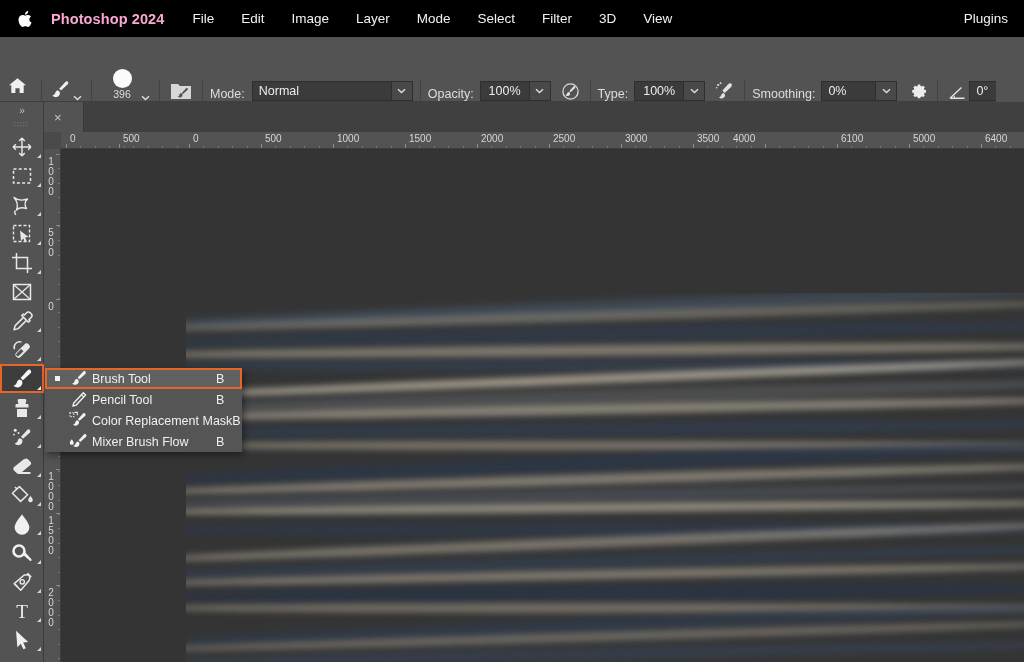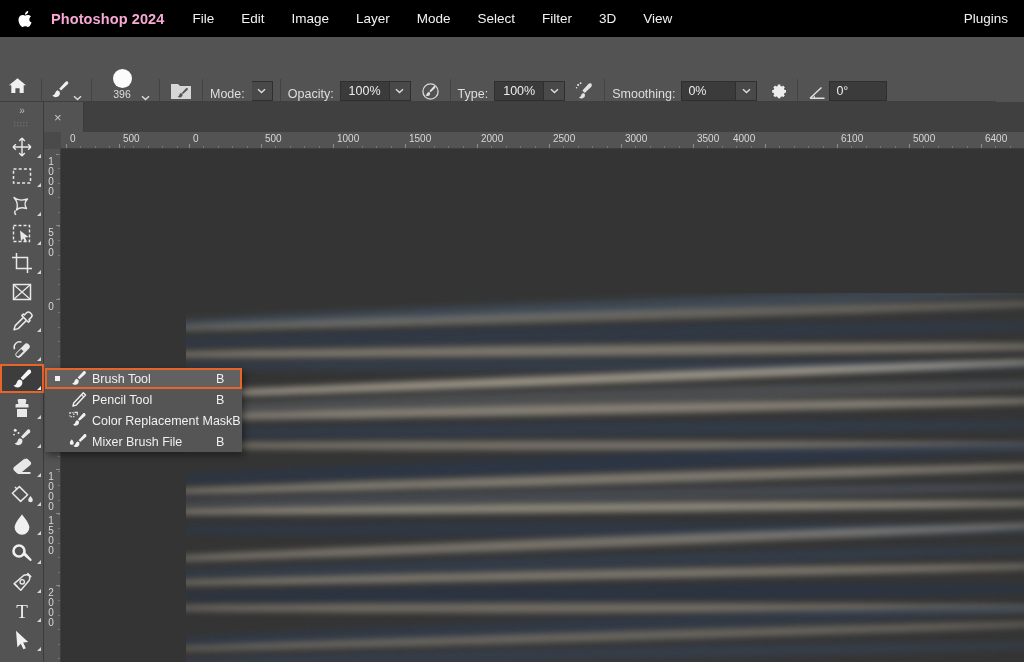--- a/index.html
+++ b/index.html
@@ -292,20 +292,21 @@
     <div class="ob-icon" style="width:28px">
       <svg width="22" height="20" viewBox="0 0 22 20">
         <path fill="#d6d6d6" d="M1 3h7l2 2h11v13H1z"></path>
         <path fill="#535353" d="M17.5 7.2c-.4-.4-1-.4-1.4 0l-4.3 4.7 1.2 1.2 4.6-4.4c.4-.4.3-1.2-.1-1.5z"></path>
         <path fill="#535353" d="M11 12c-.7.2-1.1.7-1.4 1.3-.2.6-.4 1.2-.8 1.6-.3.3-.8.5-1.3.6.7.7 1.8 1.2 2.7 1.1 1.1-.1 2-1 2.3-2 .2-.7.1-1.4-.3-1.9L11 12z"></path>
       </svg>
     </div>
     <div class="ob-sep"></div>
     <span class="lbl">Mode:</span>
     <span style="width:7px;flex:none"></span>
+    <span class="field w-mode">Normal</span>
     <span class="dropbtn">
       <svg width="9" height="6" viewBox="0 0 9 6">
           <path fill="none" stroke="#dcdcdc" stroke-width="1.4" d="M1 1.2 4.5 4.6 8 1.2"></path>
         </svg>
     </span>
     <div class="ob-sep"></div>
     <span class="lbl">Opacity:</span>
     <span style="width:6px;flex:none"></span>
     <span class="field w-sm">100%</span>
     <span class="dropbtn">
@@ -742,18 +743,18 @@
 
     <div class="fly-item">
       <span class="fly-bullet"></span>
       <span class="fly-ico">
         <svg width="21" height="19" viewBox="0 0 24 22">
           <path fill="#f2f2f2" d="M20.5 2.7c-.6-.6-1.6-.5-2.2.1l-6.2 6.8 1.9 1.9 6.9-6.1c.6-.6.2-2.1-.4-2.7z"></path>
           <path fill="#f2f2f2" d="M10.8 10.9c-.9.3-1.6 1-1.9 1.9-.3.8-.5 1.7-1.1 2.2-.5.5-1.1.8-1.9.9 1 1 2.5 1.7 3.9 1.5 1.5-.2 2.8-1.3 3.2-2.8.3-1 .2-2-.3-2.7l-1.9-1z"></path>
           <path fill="#f2f2f2" d="M4.2 8.5s-2.3 2.7-2.3 4.1a2.3 2.3 0 0 0 4.6 0c0-1.4-2.3-4.1-2.3-4.1z"></path>
         </svg>
       </span>
-      <span class="fly-label">Mixer Brush File</span>
+      <span class="fly-label">Mixer Brush Flow</span>
       <span class="fly-key">B</span>
     </div>
   </div>
 
 </div>
 
 </body></html>

